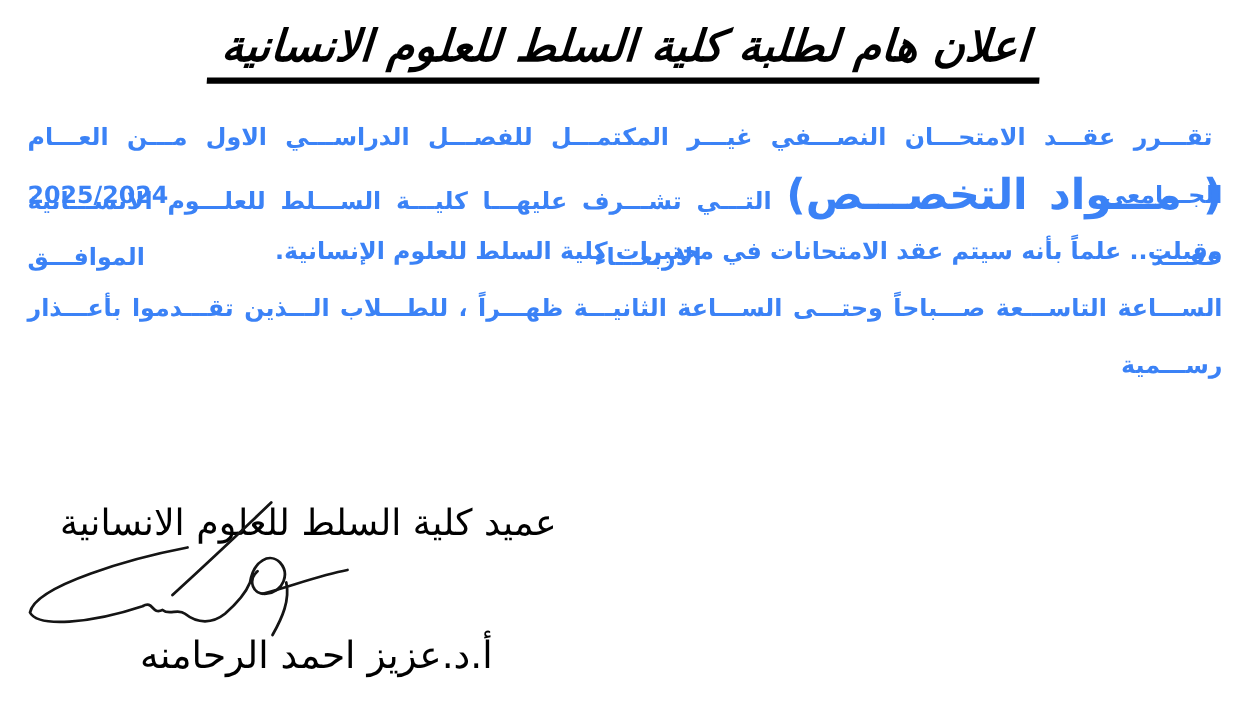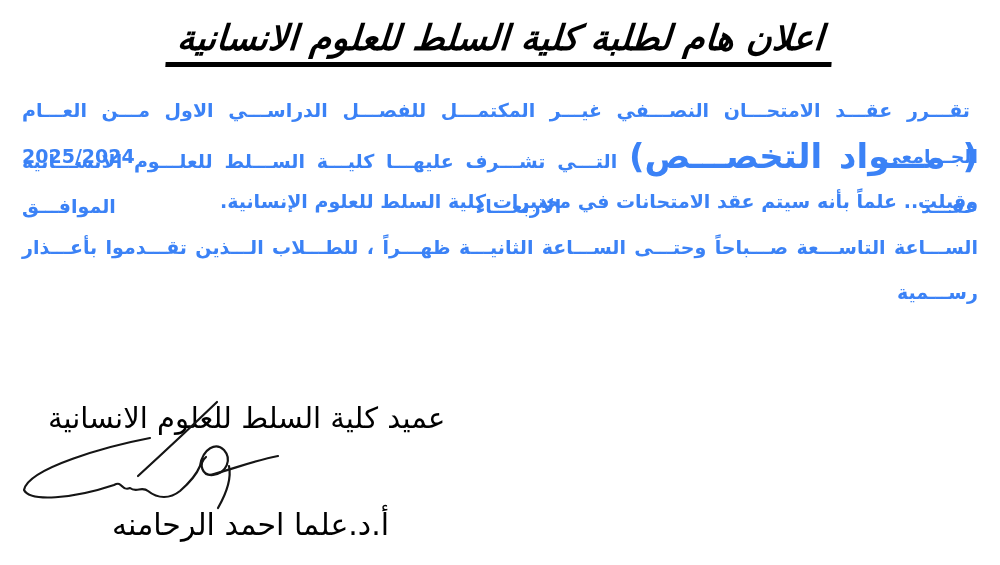--- a/index.html
+++ b/index.html
@@ -126,15 +126,15 @@
                C 192 80, 188 68, 196 61"></path>
 
       <path d="M 200 79 C 220 74, 246 64, 268 60"></path>
 
       <path d="M 219 70 C 222 84, 216 98, 208 112"></path>
 
       <path d="M 128 80 C 152 58, 182 30, 207 6"></path>
     </g>
   </svg>
 
-  <div class="dean-name">أ.د.علما احمد الرحامنه</div>
+  <div class="dean-name">أ.د.عزيز احمد الرحامنه</div>
 
 </div>
 
 </body></html>

